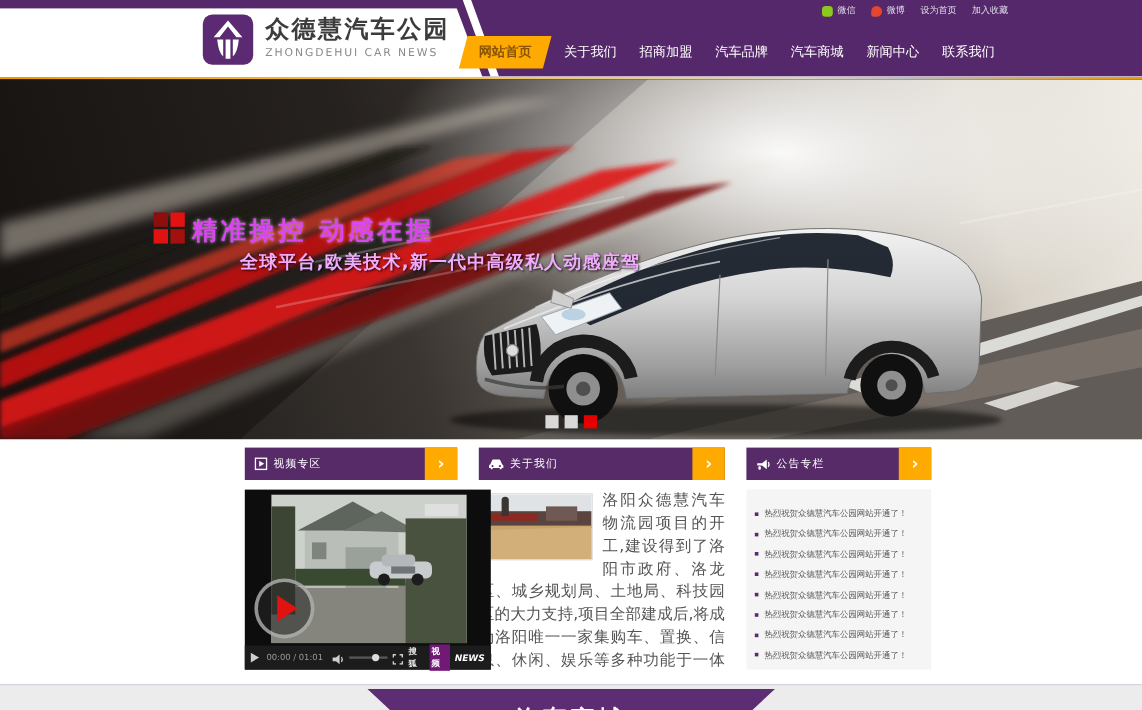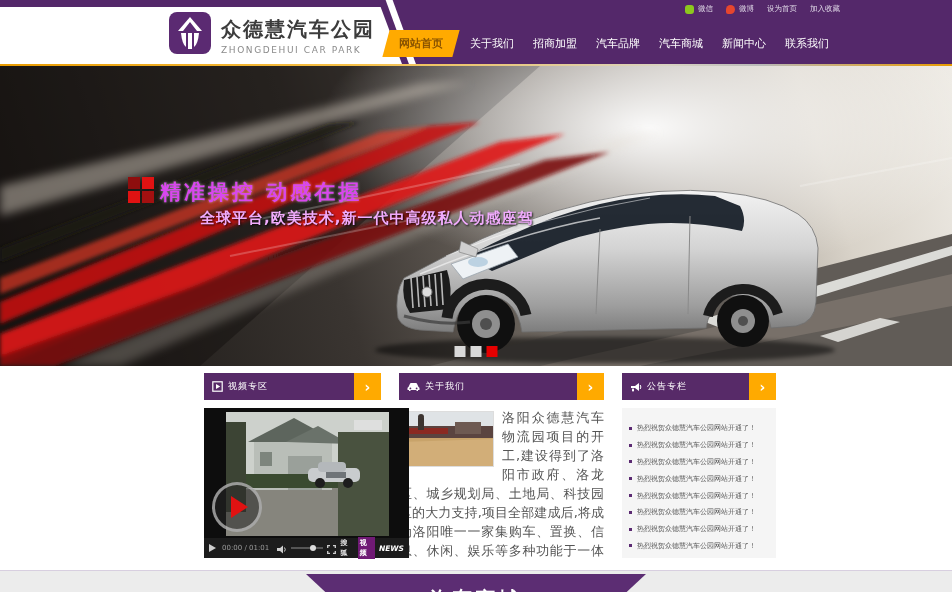--- a/index.html
+++ b/index.html
@@ -11,21 +11,21 @@
 
   
   .header { position: relative; height: 64px; background: #fff; overflow: hidden; }
   .purple-topstrip { position: absolute; top: 0; left: 0; right: 0; height: 7px; background: #54286a; }
   .purple-right { position: absolute; top: 0; bottom: 0; left: 368px; right: 0; background: #54286a;
     clip-path: polygon(10px 0, 100% 0, 100% 100%, 34px 100%); }
   .diag-stripe { position: absolute; left: 30px; top: -8px; width: 7px; height: 84px;
     background: #ffffff; transform: skewX(20deg); }
   .goldline { height: 2px; background: linear-gradient(90deg,#e89b00 0%,#f6c14a 38%,#d9d3c2 70%,#b9b9b9 80%,#e89b00 100%); }
 
-  .logo { position: absolute; left: 168px; top: 11px; display: flex; align-items: center; gap: 9px; z-index: 3; }
+  .logo { position: absolute; left: 168px; top: 11px; display: flex; gap: 9px; z-index: 3; }
   .logo-text .cn { font-size: 20px; font-weight: bold; color: #3c3c3c; letter-spacing: 2px; }
   .logo-text .en { font-size: 9px; color: #8a8a8a; letter-spacing: 1.6px; margin-top: 2px; }
 
   .topbar { position: absolute; top: 3px; right: 112px; display: flex; align-items: center; gap: 13px;
     z-index: 4; font-size: 7.5px; color: #e3dcea; height: 12px; }
   .topbar .grp { display: flex; align-items: center; gap: 4px; cursor: pointer; }
   .soc-ico { width: 9px; height: 9px; border-radius: 3px; display: inline-block; }
   .soc-wechat { background: #8dc81e; }
   .soc-weibo { background: #e6462e; border-radius: 50% 50% 50% 2px; }
 
@@ -115,21 +115,21 @@
       <svg width="44" height="44" viewBox="0 0 44 44">
         <rect x="1" y="1" width="42" height="42" rx="8" fill="#5b2a72"></rect>
         <path d="M22 6 L10 20 L15 20 L22 11 L29 20 L34 20 Z" fill="#fff"></path>
         <path d="M13 22 L18 22 L18 36 Q14 33 13 22 Z" fill="#fff"></path>
         <path d="M20 22 L24 22 L24 38 L20 38 Z" fill="#fff"></path>
         <path d="M26 22 L31 22 Q30 33 26 36 Z" fill="#fff"></path>
       </svg>
     </span>
     <span class="logo-text">
       <div class="cn">众德慧汽车公园</div>
-      <div class="en">ZHONGDEHUI CAR PARK</div>
+      <div class="en">ZHONGDEHUI CAR NEWS</div>
     </span>
   </div>
 
   <div class="topbar">
     <span class="grp">
       <i class="soc-ico soc-wechat"></i>
       <span>微信</span>
     </span>
     <span class="grp">
       <i class="soc-ico soc-weibo"></i>

